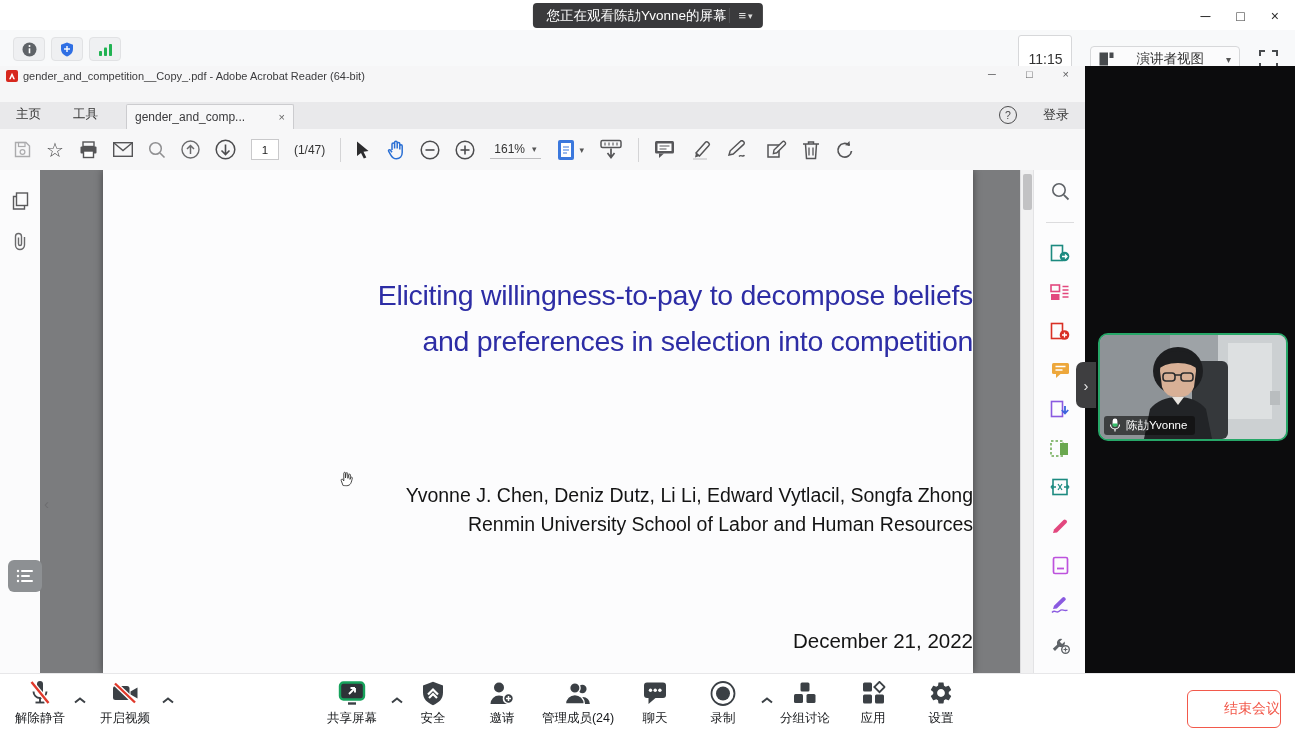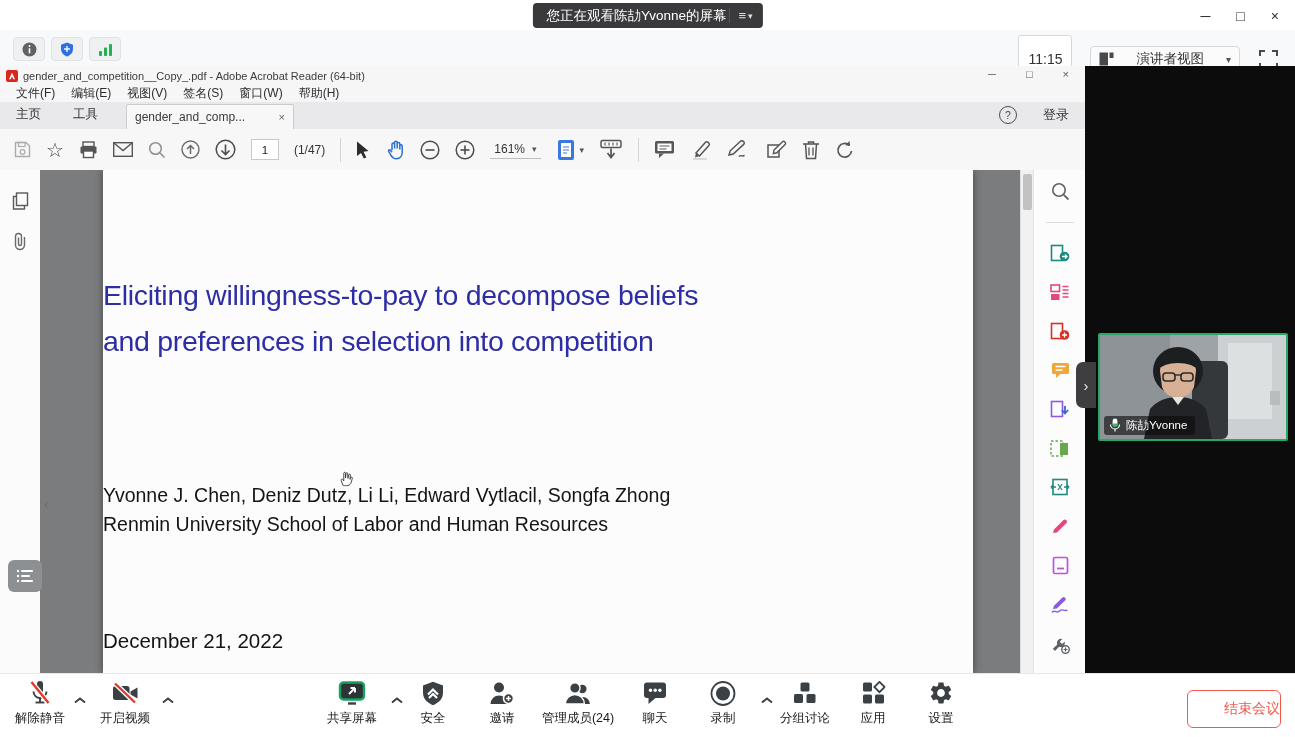--- a/index.html
+++ b/index.html
@@ -41,39 +41,39 @@
   .pgbox{width:26px;height:19px;background:#fff;border:1px solid #c9c9cb;display:flex;align-items:center;justify-content:center;font-size:11.5px;color:#222}
   .pgcount{font-size:12px;color:#333;white-space:nowrap}
   .zoombox{display:flex;align-items:center;gap:7px;border-bottom:1px solid #bdbdbf;padding:2px 4px;font-size:12px;color:#333}
   .glyphstar{font-size:20px;color:#4c4c4e;line-height:1}
 
   
   .ac-left-rail{left:0;top:104px;width:40px;height:503px;background:#fbfbfc;border-right:1px solid #e3e3e5;
                 display:flex;flex-direction:column;align-items:center;padding-top:22px;gap:22px}
   .pdf-canvas{left:40px;top:104px;width:980px;height:503px;background:#7b7c7e;overflow:hidden}
   .pdf-page{position:absolute;left:63px;top:0;width:870px;height:503px;background:#fcfcfd;box-shadow:0 0 8px rgba(0,0,0,.45)}
-  .slide-text{position:absolute;left:0;width:870px;text-align:left}
+  .slide-text{position:absolute;left:0;width:870px;text-align:right}
   .s-title{font-size:28.5px;color:#2d2da5;letter-spacing:-.3px}
   .s-auth{font-size:19.5px;color:#141414}
   .s-date{font-size:20.5px;color:#141414}
   .collapse-ar{font-size:15px;color:#6e6e70;line-height:1}
   .scrollbar{left:1020px;top:104px;width:13px;height:503px;background:#f1f1f2;border-left:1px solid #dedee0}
   .scroll-thumb{position:absolute;left:2px;top:4px;width:9px;height:36px;background:#c2c2c4;border-radius:2px}
   .ac-right-rail{left:1033px;top:104px;width:52px;height:503px;background:#fcfcfd;border-left:1px solid #e3e3e5;
                  display:flex;flex-direction:column;align-items:center;padding-top:12px;gap:21px}
   .rail-div{width:28px;height:1px;background:#dcdcde}
 
   
   .float-list{left:8px;top:560px;width:34px;height:32px;background:#8d9093;border-radius:6px;display:flex;align-items:center;justify-content:center}
 
   
   .voov-panel{left:1085px;top:66px;width:210px;height:607px;background:#0c0c0d}
   .panel-tab{left:1076px;top:362px;width:20px;height:46px;background:#3e3e40;border-radius:7px 0 0 7px;
              display:flex;align-items:center;justify-content:center;color:#e8e8e8;font-size:15px}
-  .video-tile{left:1098px;top:333px;width:186px;height:104px;border:2px solid #27a768;border-radius:2px;overflow:hidden;background:#9ea3a7}
+  .video-tile{left:1098px;top:333px;width:186px;height:104px;border:2px solid #27a768;border-radius:10px;overflow:hidden;background:#9ea3a7}
   .name-tag{position:absolute;left:4px;bottom:4px;background:rgba(12,12,12,.62);border-radius:3px;display:flex;align-items:center;
             gap:5px;padding:2px 8px 2px 5px;color:#fff;font-size:11.5px}
 
   
   .bottom-bar{left:0;top:673px;width:1295px;height:64px;background:#fff;border-top:1px solid #e7e7e9}
   .bt-item{position:absolute;top:679px;transform:translateX(-50%);display:flex;flex-direction:column;align-items:center;gap:3px;width:max-content}
   .bt-ic{height:28px;display:flex;align-items:center;justify-content:center}
   .bt-label{font-size:12.5px;color:#17191c;white-space:nowrap}
   .bt-chev{position:absolute;top:697px}
   .end-btn{position:absolute;right:14px;top:690px;width:92px;height:36px;border:1px solid #f2594b;border-radius:6px;background:#fff;
@@ -145,28 +145,20 @@
       <path d="M3 9.2 L6 2.8 L9 9.2 H7.3 L6 6.2 L4.7 9.2 Z" fill="#fff"></path>
     </svg>
     <span>gender_and_competition__Copy_.pdf - Adobe Acrobat Reader (64-bit)</span>
   </div>
   <div class="abs ac-winctl">
     <span>─</span>
     <span>□</span>
     <span>×</span>
   </div>
 
-  <div class="abs ac-menu">
-    <span>文件(F)</span>
-    <span>编辑(E)</span>
-    <span>视图(V)</span>
-    <span>签名(S)</span>
-    <span>窗口(W)</span>
-    <span>帮助(H)</span>
-  </div>
 
   <div class="abs ac-tabs">
     <span class="ac-tab-plain">主页</span>
     <span class="ac-tab-plain">工具</span>
     <div class="ac-doc-tab">
       <span>gender_and_comp...</span>
       <span class="x">×</span>
     </div>
   </div>
   <div class="abs ac-right-top">

